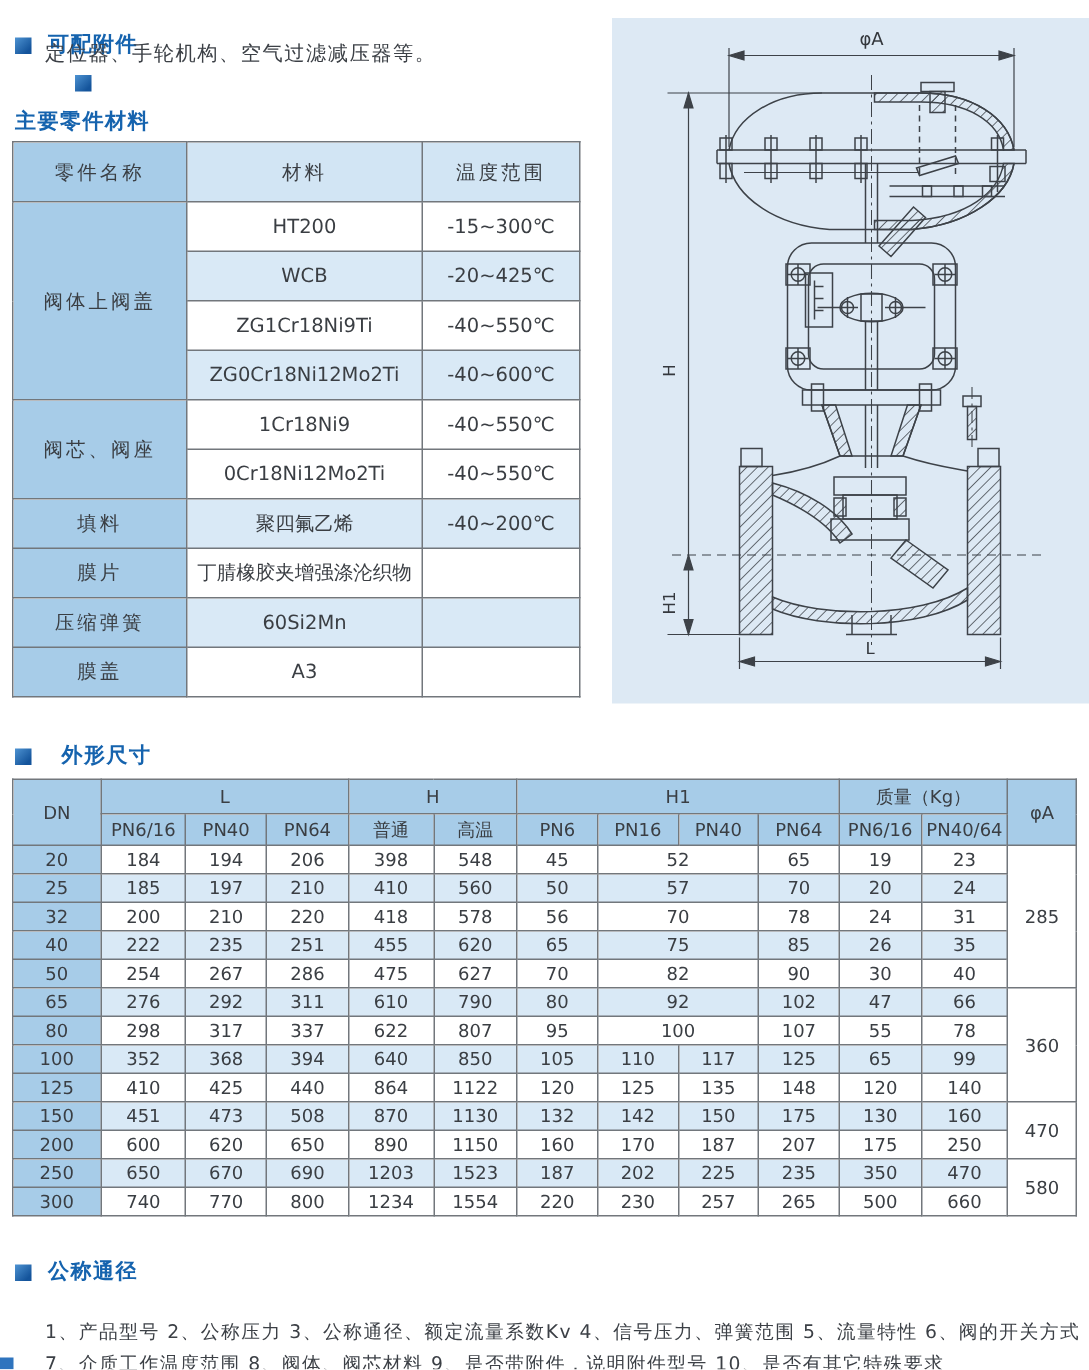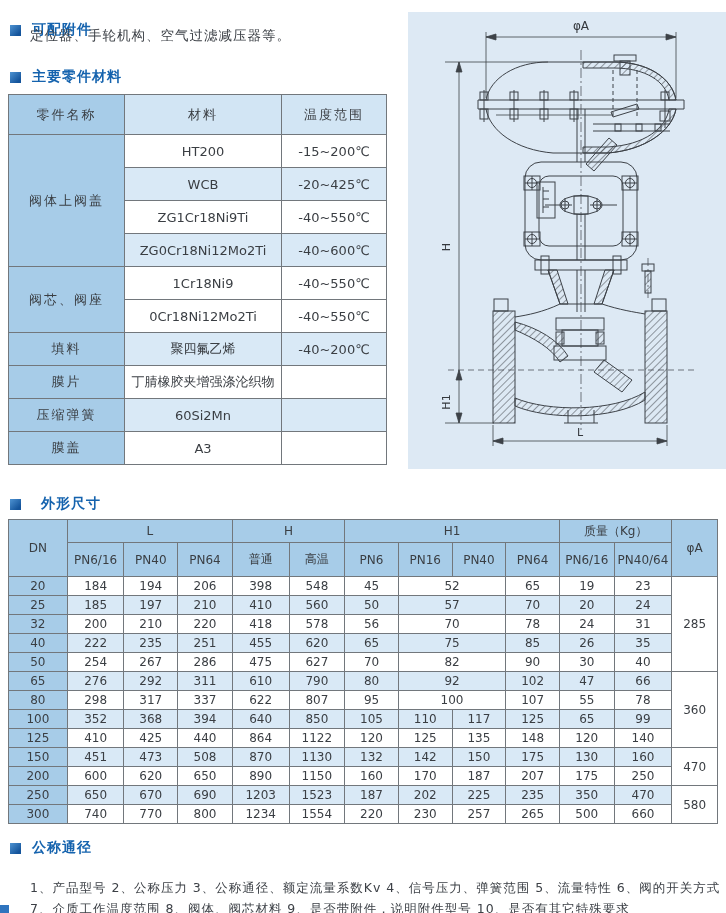--- a/index.html
+++ b/index.html
@@ -33,21 +33,21 @@
   .mat-table tbody td{height:33px;background:#fff;}
   .mat-table tbody td.shade{background:var(--alt);}
   .mat-table tbody td.part{background:var(--hdr);letter-spacing:2px;}
 
   
   .panel{position:absolute;left:408px;top:12px;width:318px;height:457px;background:var(--panel);}
 
   
   .dim-table{position:absolute;left:8px;top:519px;width:710px;font-size:12px;}
   .dim-table thead tr.r1 th{height:23px;}
-  .dim-table thead tr.r2 th{height:34px;}
+  .dim-table thead tr.r2 th{height:21px;}
   .dim-table thead th{background:var(--hdr);}
   .dim-table tbody td{height:19px;background:#fff;line-height:1;}
   .dim-table tbody tr.alt td{background:var(--alt);}
   .dim-table tbody tr td.dn{background:var(--hdr);}
   .dim-table tbody tr td.phia{background:#fff;margin-top:20px;}
 
   .order-intro{position:absolute;left:30px;top:858px;margin:0;font-size:12.5px;color:#3c4046;letter-spacing:1px;}
   .order-items{position:absolute;left:30px;top:877px;width:692px;margin:0;font-size:12.5px;
                color:#3c4046;line-height:21px;letter-spacing:1px;white-space:normal;}
   .corner-square{position:absolute;left:0;top:905px;width:9px;height:8px;background:#2f74be;}
@@ -58,21 +58,21 @@
 <body>
 
 <div class="page">
 
   <div class="sec-header" style="left:10px;top:21px;">
     <span class="bullet"></span>
     <h2>可配附件</h2>
   </div>
   <p class="lead">定位器、手轮机构、空气过滤减压器等。</p>
 
-  <div class="sec-header" style="left:10px;top:68px;">
+  <div class="sec-header" style="left:10px;top:50px;flex-direction:column;">
     <span class="bullet"></span>
     <h2>主要零件材料</h2>
   </div>
 
   <table class="mat-table">
     <colgroup>
         <col style="width:116px">
         <col style="width:157px">
         <col style="width:105px">
       </colgroup>
@@ -80,21 +80,21 @@
       <tr>
         <th class="part-h">零件名称</th>
         <th class="light-h">材料</th>
         <th class="light-h">温度范围</th>
       </tr>
     </thead>
     <tbody id="materials-tbody">
         <tr>
           <td class="part" rowspan="4">阀体上阀盖</td>
           <td>HT200</td>
-          <td>-15~200℃</td>
+          <td>-15~300℃</td>
         </tr>
         <tr>
           <td class="shade">WCB</td>
           <td class="shade">-20~425℃</td>
         </tr>
         <tr>
           <td>ZG1Cr18Ni9Ti</td>
           <td>-40~550℃</td>
         </tr>
         <tr>

